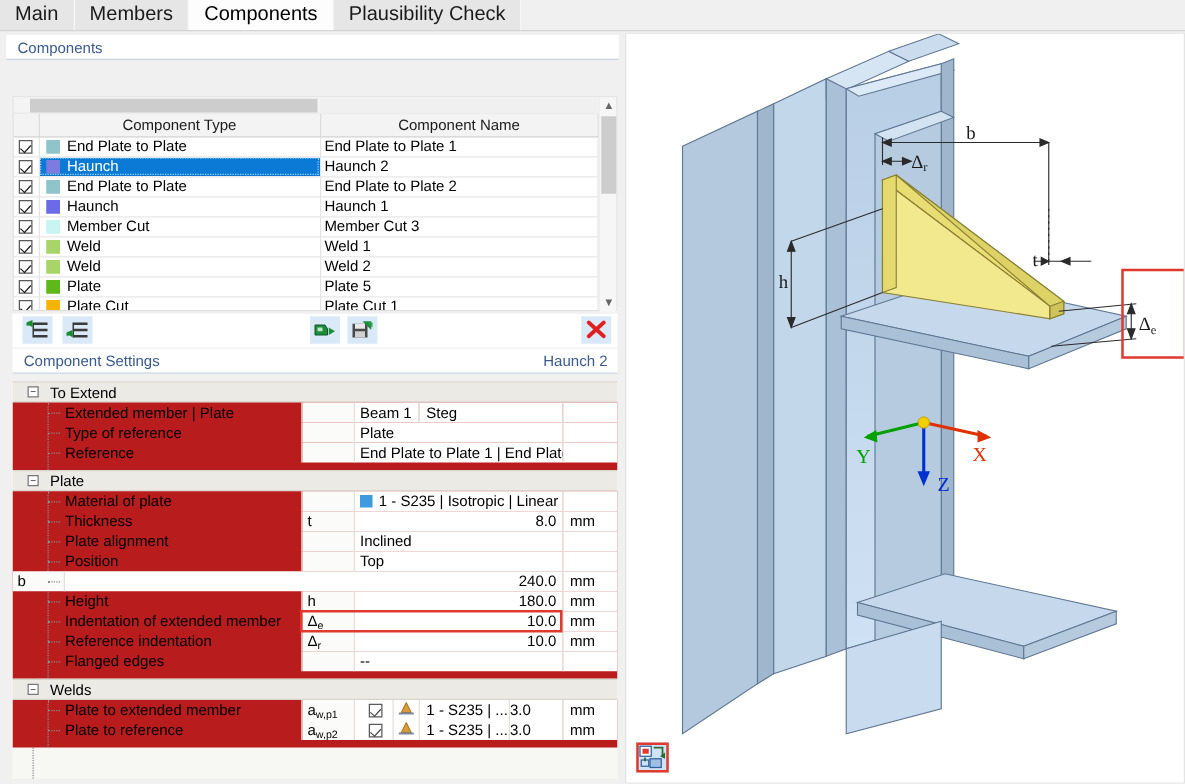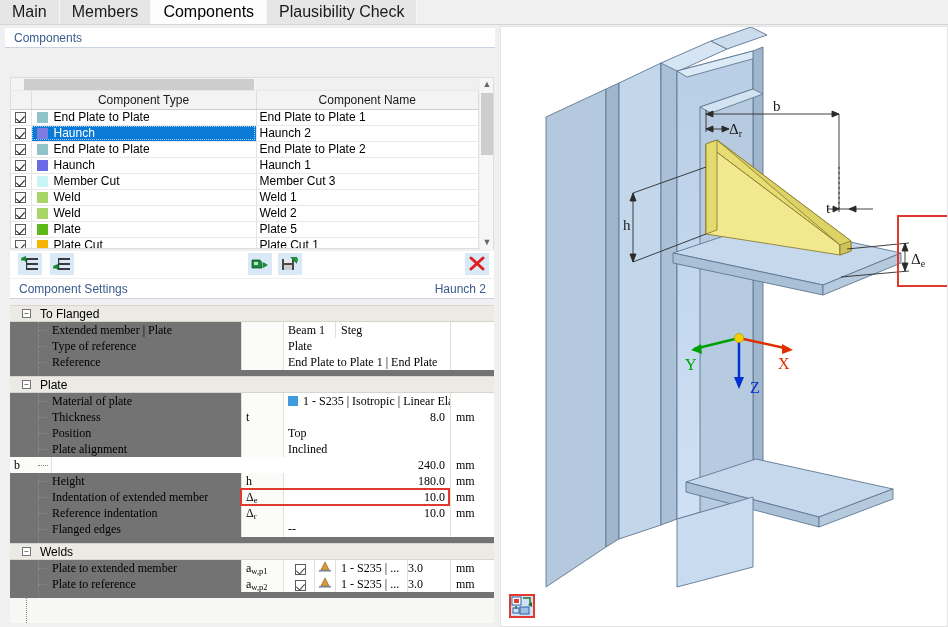--- a/index.html
+++ b/index.html
@@ -163,21 +163,21 @@
     padding-left: 30px;
     color: #000;
   }
   .sect .exp {
     position: absolute; left: 12px; top: 3px;
     width: 9px; height: 9px;
     border: 1px solid #767676; background: #fff;
     font-size: 8px; line-height: 7px; text-align: center; color: #222;
     cursor: pointer;
   }
-  .sectbody { background: #737373; position: relative; font-family: Liberation Serif, serif; }
+  .sectbody { background: #b91c1c; position: relative; }
   .prow {
     position: relative;
     height: 16px; line-height: 16px;
     font-size: 12px;
     display: flex;
     align-items: stretch;
   }
   .prow .plabel {
     width: 232px;
     padding-left: 42px;
@@ -403,21 +403,21 @@
     </div>
 
     <div class="grouphead" style="position:absolute;left:5px;top:251px;width:484px">
       <span>Component Settings</span>
       <span class="right">Haunch 2</span>
     </div>
 
     <div class="propwrap">
       <div class="sectvert"></div>
       <div id="prop-sections">
-          <div class="sect"><span class="exp">−</span><span>To Flanged</span></div>
+          <div class="sect"><span class="exp">−</span><span>To Extend</span></div>
           <div class="sectbody">
             <div class="treevert"></div>
             <div class="prow">
               <div class="treeline"></div>
               <div class="plabel">Extended member | Plate</div>
               <div class="psym"></div>
               <div class="pval">Beam 1</div>
               <div class="pval2">Steg</div>
               <div class="punit"></div>
             </div>
@@ -449,30 +449,30 @@
             </div>
             <div class="prow">
               <div class="treeline"></div>
               <div class="plabel">Thickness</div>
               <div class="psym">t</div>
               <div class="pval num">8.0</div>
               <div class="punit">mm</div>
             </div>
             <div class="prow">
               <div class="treeline"></div>
+              <div class="plabel">Plate alignment</div>
+              <div class="psym"></div>
+              <div class="pval">Inclined</div>
+              <div class="punit"></div>
+            </div>
+            <div class="prow">
+              <div class="treeline"></div>
               <div class="plabel">Position</div>
               <div class="psym"></div>
               <div class="pval">Top</div>
-              <div class="punit"></div>
-            </div>
-            <div class="prow">
-              <div class="treeline"></div>
-              <div class="plabel">Plate alignment</div>
-              <div class="psym"></div>
-              <div class="pval">Inclined</div>
               <div class="punit"></div>
             </div>
             <div class="prow">
               <div class="treeline"></div>
               <div class="psym">b</div>
               <div class="pval num">240.0</div>
               <div class="punit">mm</div>
             </div>
             <div class="prow">
               <div class="treeline"></div>

